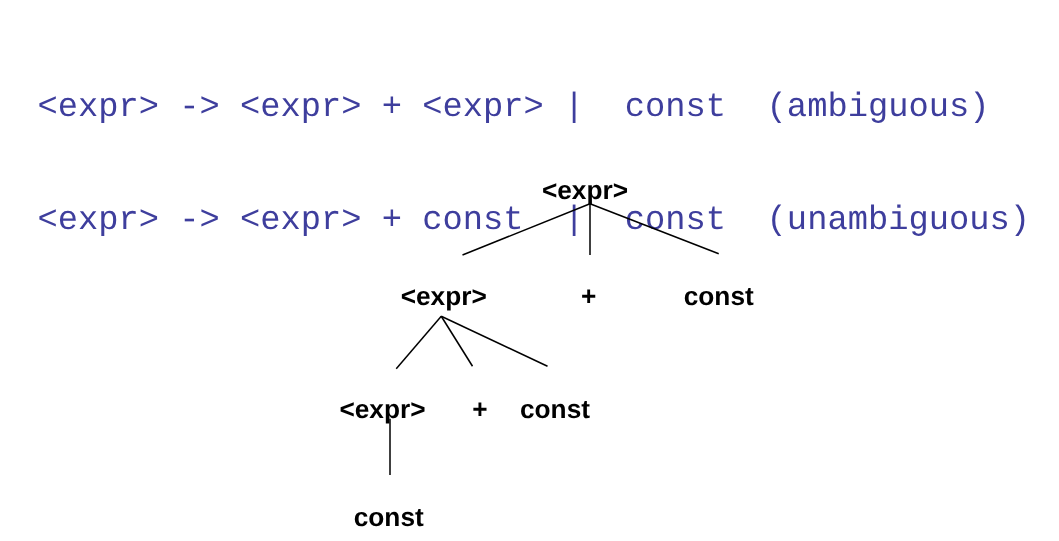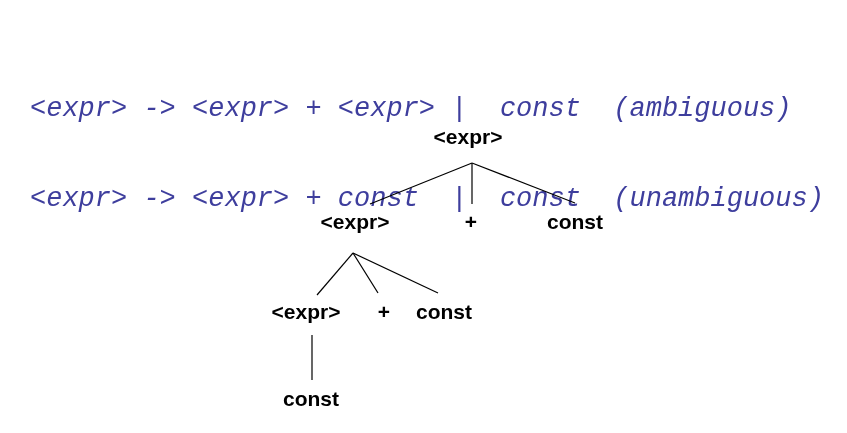--- a/index.html
+++ b/index.html
@@ -13,27 +13,26 @@
     position: relative;
     width: 847px;
     height: 433px;
     background: var(--background);
     overflow: hidden;
     font-family: "Liberation Sans", sans-serif;
   }
   .grammar {
     position: absolute;
     left: 30px;
-    top: 34px;
+    top: 12px;
     font-family: "Liberation Mono", "DejaVu Sans Mono", monospace;
     font-size: 27px;
     line-height: 30px;
     color: var(--grammar-text);
     white-space: pre;
-    font-style: italic;
   }
   .edges {
     position: absolute;
     left: 0;
     top: 0;
     width: 847px;
     height: 433px;
     color: var(--tree-text);
   }
   .edges line {
@@ -42,20 +41,21 @@
   }
   .node {
     position: absolute;
     transform: translateX(-50%);
     font-family: "Liberation Sans", sans-serif;
     font-weight: bold;
     font-size: 21px;
     line-height: 27px;
     color: var(--tree-text);
     white-space: nowrap;
+    margin-top: 16px;
   }
 </style>
 </head>
 <body>
 
 <div class="page">
 
   <div class="grammar">
     <div class="gline">&lt;expr&gt; -&gt; &lt;expr&gt; + &lt;expr&gt; |  const  (ambiguous)</div>
     <div class="gline">&lt;expr&gt; -&gt; &lt;expr&gt; + const  |  const  (unambiguous)</div>

